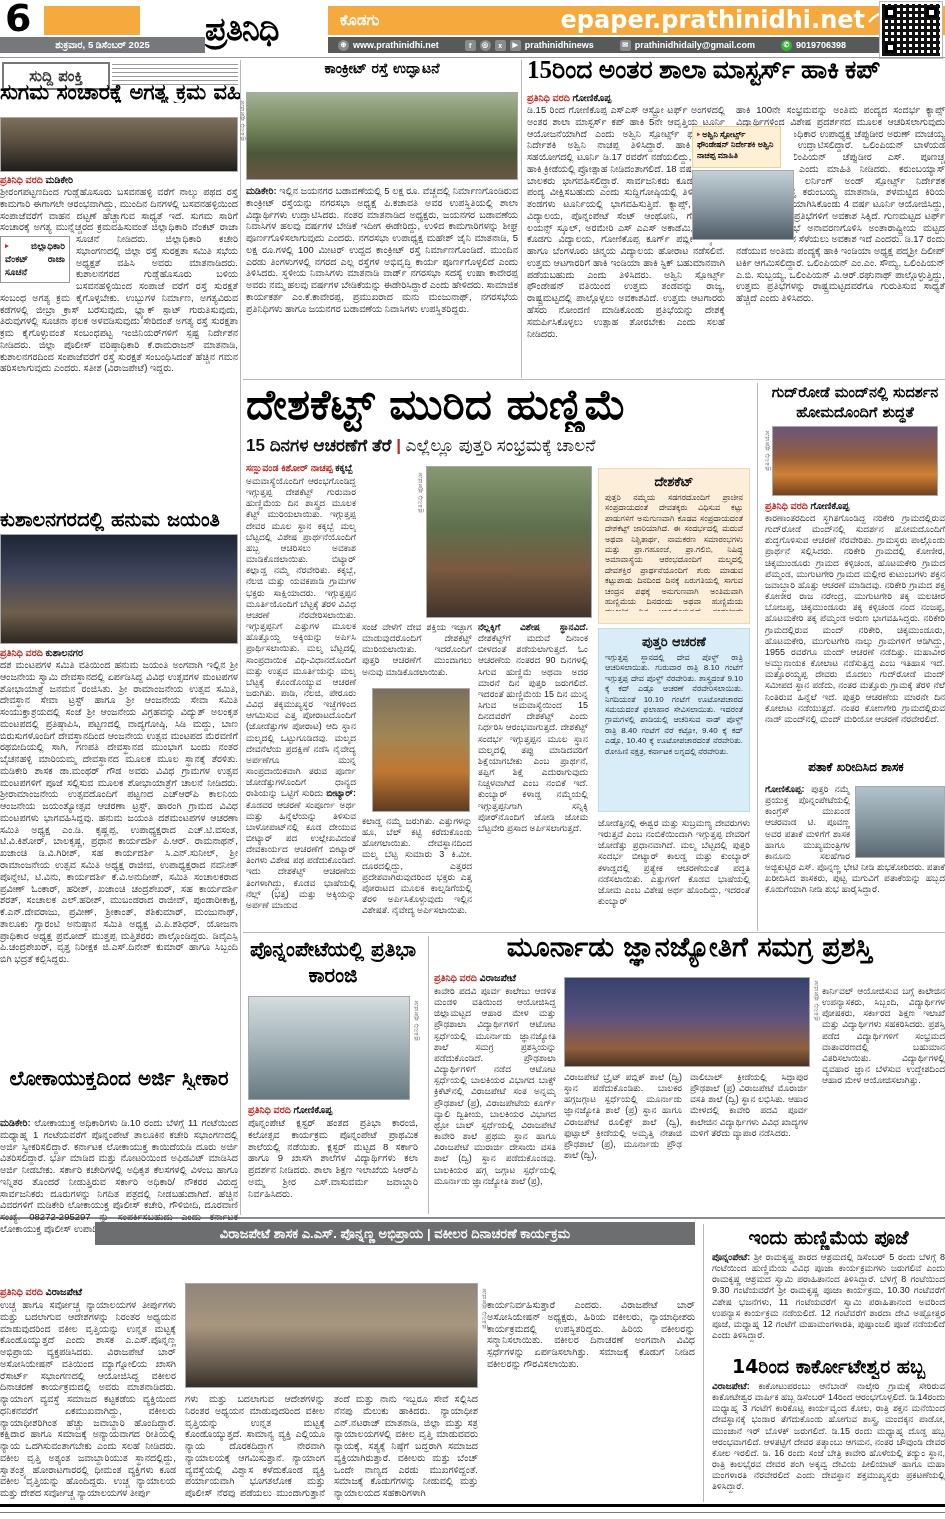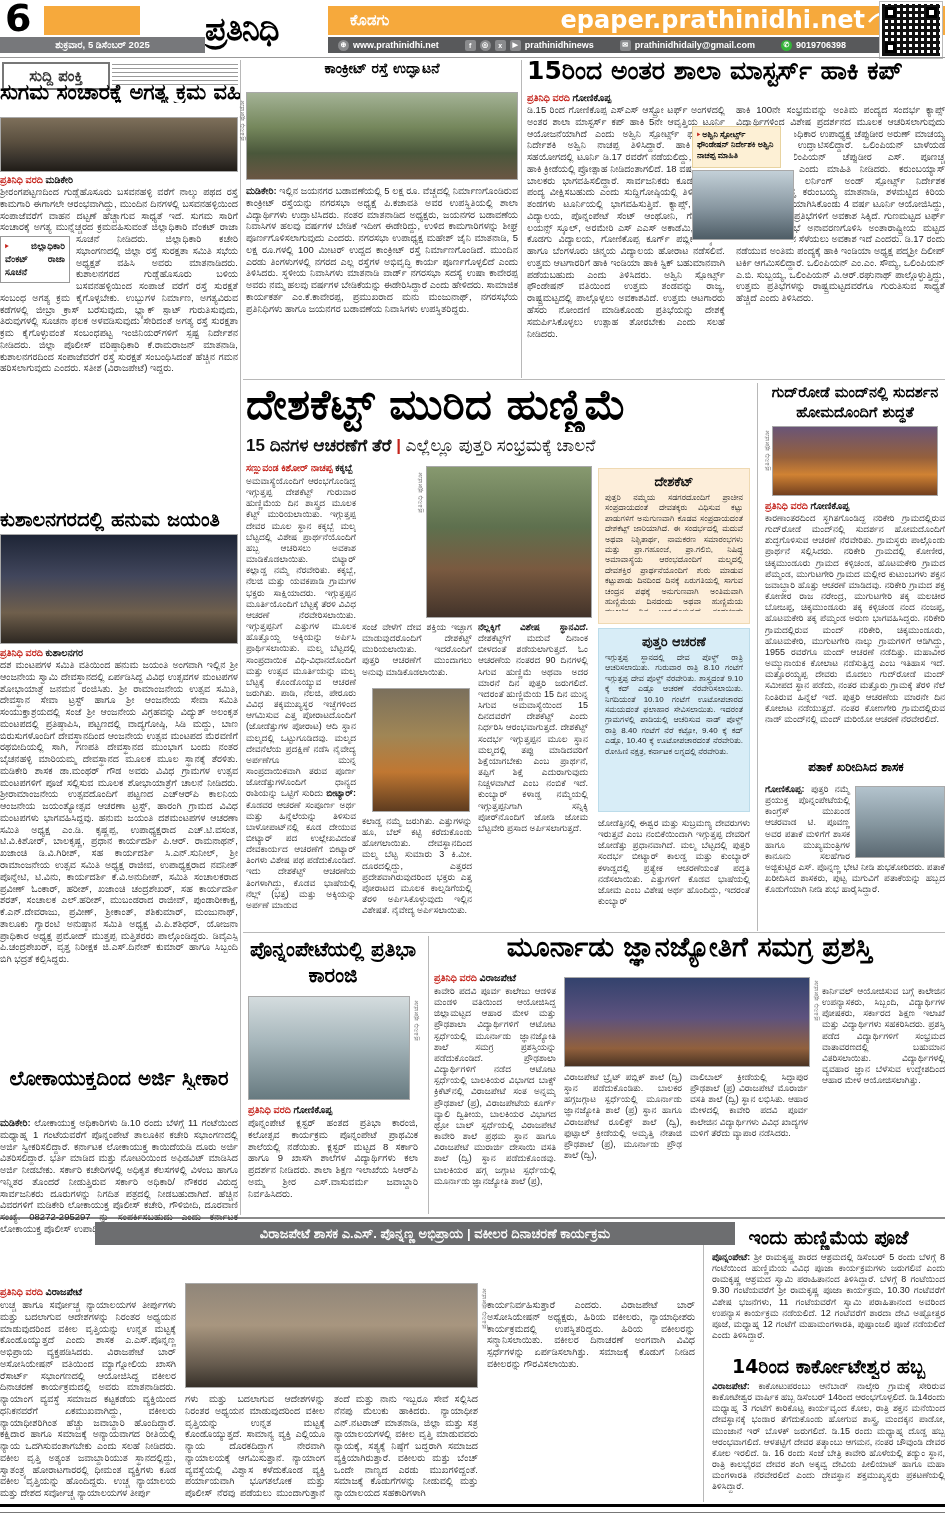--- a/index.html
+++ b/index.html
@@ -56,21 +56,21 @@
 <body>
 
 <div class="page">
 
   <div class="abs" style="left:0;top:0;width:945px;height:57px;">
     <div class="abs hl" style="left:5px;top:-4px;font-size:38px;">6</div>
     <div class="abs orange" style="left:44px;top:6px;width:96px;height:29px;"></div>
     <div class="abs" style="left:0;top:37px;width:205px;height:16px;background:#77787b;color:#fff;font-size:9.5px;font-weight:bold;text-align:center;line-height:16px;">ಶುಕ್ರವಾರ, 5 ಡಿಸೆಂಬರ್ 2025</div>
     <div class="abs hl" style="left:205px;top:4px;width:118px;height:50px;font-size:32px;line-height:50px;letter-spacing:-1px;">ಪ್ರತಿನಿಧಿ</div>
     <div class="abs orange" style="left:328px;top:6px;width:617px;height:29px;">
-      <span class="abs" style="left:12px;top:0;color:#fff;font-weight:bold;font-size:15px;line-height:29px;font-family:'DejaVu Sans',sans-serif;margin-left:10px;">ಕೊಡಗು</span>
+      <span class="abs" style="left:12px;top:0;color:#fff;font-weight:bold;font-size:15px;line-height:29px;font-family:'DejaVu Sans',sans-serif;">ಕೊಡಗು</span>
       <span class="abs" style="right:80px;top:0;color:#fff;font-weight:bold;font-size:24px;line-height:29px;font-family:'DejaVu Sans',sans-serif;margin-left:28px;">epaper.prathinidhi.net</span>
       <svg class="abs" style="right:52px;top:2px;" width="26" height="18">
         <path d="M2 14 Q 12 2 22 7" stroke="#fff" fill="none" stroke-width="2.5"></path>
         <path d="M17 3 L24 7 L18 12 Z" fill="#fff"></path>
       </svg>
     </div>
     <div class="abs darkbar" style="left:328px;top:37px;width:605px;height:16px;display:flex;align-items:center;gap:26px;padding:0 10px;box-sizing:border-box;">
       <span class="contact">
         <span class="mini-ic" style="border-radius:50%;">⊕</span>
         <span>www.prathinidhi.net</span>
@@ -140,21 +140,21 @@
     <b>ಮಡಿಕೇರಿ:</b> <span>ಲೋಕಾಯುಕ್ತ ಅಧಿಕಾರಿಗಳು ಡಿ.10 ರಂದು ಬೆಳಗ್ಗೆ 11 ಗಂಟೆಯಿಂದ ಮಧ್ಯಾಹ್ನ 1 ಗಂಟೆಯವರೆಗೆ ಪೊನ್ನಂಪೇಟೆ ತಾಲೂಕಿನ ಕಚೇರಿ ಸಭಾಂಗಣದಲ್ಲಿ ಅರ್ಜಿ ಸ್ವೀಕರಿಸಲಿದ್ದಾರೆ. ಕರ್ನಾಟಕ ಲೋಕಾಯುಕ್ತ ಕಾಯಿದೆಯಡಿ ದೂರು ಅರ್ಜಿ ವಿತರಿಸಲಿದ್ದಾರೆ. ಭರ್ತಿ ಮಾಡಿದ ಮತ್ತು ನೋಟರಿಯಿಂದ ಅಫಿಡವಿಟ್ ಮಾಡಿಸಿದ ಅರ್ಜಿ ನೀಡಬೇಕು. ಸರ್ಕಾರಿ ಕಚೇರಿಗಳಲ್ಲಿ ಅಧಿಕೃತ ಕೆಲಸಗಳಲ್ಲಿ ವಿಳಂಬ ಹಾಗೂ ಇನ್ನಿತರ ತೊಂದರೆ ನೀಡುತ್ತಿರುವ ಸರ್ಕಾರಿ ಅಧಿಕಾರಿ/ ನೌಕರರ ವಿರುದ್ಧ ಸಾರ್ವಜನಿಕರು ದೂರುಗಳನ್ನು ನಿಗದಿತ ಪತ್ರದಲ್ಲಿ ನೀಡಬಹುದಾಗಿದೆ. ಹೆಚ್ಚಿನ ವಿವರಗಳಿಗೆ ಮಡಿಕೇರಿ ಲೋಕಾಯುಕ್ತ ಪೊಲೀಸ್ ಕಚೇರಿ, ಗೌಳಿಬೀದಿ, ದೂರವಾಣಿ ಸಂಖ್ಯೆ. 08272-295297 ನ್ನು ಸಂಪರ್ಕಿಸಬಹುದು ಎಂದು ಕರ್ನಾಟಕ ಲೋಕಾಯುಕ್ತ ಪೊಲೀಸ್ ಉಪಾಧೀಕ್ಷಕರು ತಿಳಿಸಿದ್ದಾರೆ.</span>
   </div>
 
   <div class="abs hl ctr" style="left:246px;top:60px;width:272px;height:28px;font-size:14px;white-space:nowrap;">ಕಾಂಕ್ರೀಟ್ ರಸ್ತೆ ಉದ್ಘಾಟನೆ</div>
   <div class="photo ph-ribbon" style="left:246px;top:92px;width:272px;height:88px;"></div>
   <div class="vcred" style="left:238px;top:100px;">ಪ್ರತಿನಿಧಿ ಫೋಟೋ</div>
   <div class="abs body-txt" style="left:246px;top:185px;width:272px;height:190px;">
     <b>ಮಡಿಕೇರಿ:</b> <span>ಇಲ್ಲಿನ ಜಯನಗರ ಬಡಾವಣೆಯಲ್ಲಿ 5 ಲಕ್ಷ ರೂ. ವೆಚ್ಚದಲ್ಲಿ ನಿರ್ಮಾಣಗೊಂಡಿರುವ ಕಾಂಕ್ರೀಟ್ ರಸ್ತೆಯನ್ನು ನಗರಸಭಾ ಅಧ್ಯಕ್ಷೆ ಪಿ.ಕಜಾವತಿ ಅವರ ಉಪಸ್ಥಿತಿಯಲ್ಲಿ ಶಾಲಾ ವಿದ್ಯಾರ್ಥಿಗಳು ಉದ್ಘಾಟಿಸಿದರು. ನಂತರ ಮಾತನಾಡಿದ ಅಧ್ಯಕ್ಷರು, ಜಯನಗರ ಬಡಾವಣೆಯ ನಿವಾಸಿಗಳ ಹಲವು ವರ್ಷಗಳ ಬೇಡಿಕೆ ಇದೀಗ ಈಡೇರಿದ್ದು, ಉಳಿದ ಕಾಮಗಾರಿಗಳನ್ನು ಶೀಘ್ರ ಪೂರ್ಣಗೊಳಿಸಲಾಗುವುದು ಎಂದರು. ನಗರಸಭಾ ಉಪಾಧ್ಯಕ್ಷ ಮಹೇಶ್ ಜೈನಿ ಮಾತನಾಡಿ, 5 ಲಕ್ಷ ರೂ.ಗಳಲ್ಲಿ 100 ಮೀಟರ್ ಉದ್ದದ ಕಾಂಕ್ರೀಟ್ ರಸ್ತೆ ನಿರ್ಮಾಣಗೊಂಡಿದೆ. ಮುಂದಿನ ಎರಡು ತಿಂಗಳುಗಳಲ್ಲಿ ನಗರದ ಎಲ್ಲ ರಸ್ತೆಗಳ ಅಭಿವೃದ್ಧಿ ಕಾರ್ಯ ಪೂರ್ಣಗೊಳ್ಳಲಿದೆ ಎಂದು ತಿಳಿಸಿದರು. ಸ್ಥಳೀಯ ನಿವಾಸಿಗಳು ಮಾತನಾಡಿ ವಾರ್ಡ್ ನಗರಸಭಾ ಸದಸ್ಯೆ ಉಷಾ ಕಾವೇರಪ್ಪ ಅವರು ನಮ್ಮ ಹಲವು ವರ್ಷಗಳ ಬೇಡಿಕೆಯನ್ನು ಈಡೇರಿಸಿದ್ದಾರೆ ಎಂದು ಹೇಳಿದರು. ಸಾಮಾಜಿಕ ಕಾರ್ಯಕರ್ತ ಎಂ.ಕೆ.ಕಾವೇರಪ್ಪ, ಪ್ರಮುಖರಾದ ಮನು ಮಂಜುನಾಥ್, ನಗರಸಭೆಯ ಪ್ರತಿನಿಧಿಗಳು ಹಾಗೂ ಜಯನಗರ ಬಡಾವಣೆಯ ನಿವಾಸಿಗಳು ಉಪಸ್ಥಿತರಿದ್ದರು.</span>
   </div>
 
-  <div class="abs hl" style="left:527px;top:56px;width:418px;height:32px;font-size:25px;white-space:nowrap;">15ರಿಂದ ಅಂತರ ಶಾಲಾ ಮಾಸ್ಟರ್ಸ್ ಹಾಕಿ ಕಪ್</div>
+  <div class="abs hl" style="left:527px;top:56px;width:418px;height:32px;font-size:25px;white-space:nowrap;font-family:Liberation Serif, serif;">15ರಿಂದ ಅಂತರ ಶಾಲಾ ಮಾಸ್ಟರ್ಸ್ ಹಾಕಿ ಕಪ್</div>
   <div class="abs byline" style="left:527px;top:92px;width:200px;">
     <span class="red">ಪ್ರತಿನಿಧಿ ವರದಿ</span> <span>ಗೋಣಿಕೊಪ್ಪ</span>
   </div>
   <div class="abs body-txt" style="left:527px;top:104px;width:198px;height:272px;">ಡಿ.15 ರಿಂದ ಗೋಣಿಕೊಪ್ಪ ಎಸ್‌ಎಸ್ ಆಸ್ಟ್ರೋ ಟರ್ಫ್ ಅಂಗಳದಲ್ಲಿ ಅಂತರ ಶಾಲಾ ಮಾಸ್ಟರ್ಸ್ ಕಪ್ ಹಾಕಿ 5ನೇ ಆವೃತ್ತಿಯ ಟೂರ್ನಿ ಆಯೋಜನೆಯಾಗಿದೆ ಎಂದು ಅಶ್ವಿನಿ ಸ್ಪೋರ್ಟ್ಸ್ ಫೌಂಡೇಷನ್ ನಿರ್ದೇಶಕಿ ಅಶ್ವಿನಿ ನಾಚಪ್ಪ ತಿಳಿಸಿದ್ದಾರೆ. ಹಾಕಿ ಕೂರ್ಗ್ ಸಹಯೋಗದಲ್ಲಿ ಟೂರ್ನಿ ಡಿ.17 ರವರೆಗೆ ನಡೆಯಲಿದ್ದು, ಕಿರಿಯರಿಗೆ ಹಾಕಿ ಕ್ರೀಡೆಯಲ್ಲಿ ಪ್ರೋತ್ಸಾಹ ನೀಡಿದಂತಾಗಲಿದೆ. 18 ವರ್ಷದೊಳಗಿನ ಬಾಲಕರು ಭಾಗವಹಿಸಲಿದ್ದಾರೆ. ಸಾರ್ವಜನಿಕರು ಕೂಡ ಆಗಮಿಸಿ ಪಂದ್ಯ ವೀಕ್ಷಿಸಬಹುದು ಎಂದು ಸುದ್ದಿಗೋಷ್ಠಿಯಲ್ಲಿ ತಿಳಿಸಿದರು. 8 ತಂಡಗಳು ಟೂರ್ನಿಯಲ್ಲಿ ಭಾಗವಹಿಸುತ್ತಿವೆ. ಕ್ಯಾಪ್ಸ್, ಅಪ್ಪಚ್ಚವಿ ವಿದ್ಯಾಲಯ, ಪೊನ್ನಂಪೇಟೆ ಸೆಂಟ್ ಆಂಥೋನಿ, ಗೋಣಿಕೊಪ್ಪ ಲಯನ್ಸ್ ಸ್ಕೂಲ್, ಅರಮೇರಿ ಎಸ್ ಎಎಸ್ ಅಕಾಡೆಮಿ, ಮಡಿಕೇರಿ ಕೊಡಗು ವಿದ್ಯಾಲಯ, ಗೋಣಿಕೊಪ್ಪ ಕೂರ್ಗ್ ಪಬ್ಲಿಕ್ ಸ್ಕೂಲ್ ಹಾಗೂ ಬೆಂಗಳೂರು ಚಿನ್ಮಯ ವಿದ್ಯಾಲಯ ಹೋರಾಟ ನಡೆಸಲಿವೆ. ಉತ್ತಮ ಆಟಗಾರರಿಗೆ ಹಾಕಿ ಇಂಡಿಯಾ ಹಾಕಿ ಸ್ಟಿಕ್ ಬಹುಮಾನವಾಗಿ ಪಡೆಯಬಹುದು ಎಂದು ತಿಳಿಸಿದರು. ಅಶ್ವಿನಿ ಸ್ಪೋರ್ಟ್ಸ್ ಫೌಂಡೇಷನ್ ವತಿಯಿಂದ ಉತ್ತಮ ತಂಡವನ್ನು ರಾಜ್ಯ, ರಾಷ್ಟ್ರಮಟ್ಟದಲ್ಲಿ ಪಾಲ್ಗೊಳ್ಳಲು ಅವಕಾಶವಿದೆ. ಉತ್ತಮ ಆಟಗಾರರು ಹೆಸರು ನೋಂದಣಿ ಮಾಡಿಕೊಂಡು ಪ್ರತಿಭೆಯನ್ನು ದೇಶಕ್ಕೆ ಸಮರ್ಪಿಸಿಕೊಳ್ಳಲು ಉತ್ಸಾಹ ತೋರಬೇಕು ಎಂದು ಸಲಹೆ ನೀಡಿದರು.</div>
   <div class="abs body-txt" style="left:736px;top:104px;width:209px;height:272px;">ಹಾಕಿ 100ನೇ ಸಂಭ್ರಮವನ್ನು ಅಂತಿಮ ಪಂದ್ಯದ ಸಂದರ್ಭ ಕ್ಯಾಪ್ಸ್ ವಿದ್ಯಾರ್ಥಿಗಳಿಂದ ವಿಶೇಷ ಪ್ರದರ್ಶನದ ಮೂಲಕ ಆಚರಿಸಲಾಗುವುದು ಎಂದರು. ಕ್ರೀಡಾ ಪ್ರಾಧಿಕಾರ ಉಪಾಧ್ಯಕ್ಷ ಚೆಪ್ಪುಡೀರ ಅರುಣ್ ಮಾಚಯ್ಯ ಪಂದ್ಯಾವಳಿಯನ್ನು ಉದ್ಘಾಟಿಸಲಿದ್ದಾರೆ. ಒಲಿಂಪಿಯನ್ ಬಾಳೆಯಡ ಸುಬ್ರಮಣಿ, ಒಲಿಂಪಿಯನ್ ಚೆಪ್ಪುಡೀರ ಎಸ್. ಪೂಣಚ್ಚ ಭಾಗವಹಿಸಲಿದ್ದಾರೆ ಎಂದು ಮಾಹಿತಿ ನೀಡಿದರು. ಕರುಂಬಯ್ಯಾಸ್ ಅಕಾಡೆಮಿ ಫಾರ್ ಲರ್ನಿಂಗ್ ಅಂಡ್ ಸ್ಪೋರ್ಟ್ಸ್ ನಿರ್ದೇಶಕ ಮನೆಯಪಂಡ ದತ್ತ ಕರುಂಬಯ್ಯ ಮಾತನಾಡಿ, ಶಳಮಟ್ಟಿದ ಕಿರಿಯ ಆಟಗಾರರನ್ನು ಗುರಿಯಾಗಿಸಿಕೊಂಡು 4 ವರ್ಷ ಟೂರ್ನಿ ಆಯೋಜಿಸಿದ್ದು, ಇದರಿಂದ ಸಾಕಷ್ಟು ಪ್ರತಿಭೆಗಳಿಗೆ ಅವಕಾಶ ಸಿಕ್ಕಿದೆ. ಗುಣಮಟ್ಟದ ಟರ್ಫ್ ಮೈದಾನದಲ್ಲಿ ಪ್ರತಿಭೆ ಅನಾವರಣಗೊಳಿಸಿ ಅಂತಾರಾಷ್ಟ್ರೀಯ ಮಟ್ಟದ ಹಾಕಿ ಕಲಿಗಳ ಗಮನ ಸೆಳೆಯಲು ಅವಕಾಶ ಇದೆ ಎಂದರು. ಡಿ.17 ರಂದು ನಡೆಯುವ ಅಂತಿಮ ಪಂದ್ಯಕ್ಕೆ ಹಾಕಿ ಇಂಡಿಯಾ ಅಧ್ಯಕ್ಷ ಪದ್ಮಶ್ರೀ ದಿಲೀಪ್ ಟರ್ಕಿ ಆಗಮಿಸಲಿದ್ದಾರೆ. ಒಲಿಂಪಿಯನ್ ಎಂ.ಎಂ. ಸೌಮ್ಯ, ಒಲಿಂಪಿಯನ್ ಎ.ಬಿ. ಸುಬ್ಬಯ್ಯ, ಒಲಿಂಪಿಯನ್ ವಿ.ಆರ್.ರಘುನಾಥ್ ಪಾಲ್ಗೊಳ್ಳುತ್ತಿದ್ದು, ಉತ್ತಮ ಪ್ರತಿಭೆಗಳನ್ನು ರಾಷ್ಟ್ರಮಟ್ಟದವರೆಗೂ ಗುರುತಿಸುವ ಸಾಧ್ಯತೆ ಹೆಚ್ಚಿದೆ ಎಂದು ತಿಳಿಸಿದರು.</div>
   <div class="inset" style="left:692px;top:126px;width:102px;height:116px;">
     <div class="inset-cap" style="width:89px;height:42px;overflow:hidden;">
       <span class="red">▸ </span><span>ಅಶ್ವಿನಿ ಸ್ಪೋರ್ಟ್ಸ್ ಫೌಂಡೇಷನ್ ನಿರ್ದೇಶಕಿ ಅಶ್ವಿನಿ ನಾಚಪ್ಪ ಮಾಹಿತಿ</span>
     </div>
     <div class="photo ph-office" style="left:0;top:44px;width:102px;height:70px;position:absolute;"></div>
@@ -219,21 +219,21 @@
   <div class="abs byline" style="left:434px;top:972px;width:200px;">
     <span class="red">ಪ್ರತಿನಿಧಿ ವರದಿ</span> <span>ವಿರಾಜಪೇಟೆ</span>
   </div>
   <div class="abs body-txt" style="left:434px;top:986px;width:122px;height:226px;font-size:9px;">ಕಾವೇರಿ ಪದವಿ ಪೂರ್ವ ಕಾಲೇಜು ಆಡಳಿತ ಮಂಡಳಿ ವತಿಯಿಂದ ಆಯೋಜಿಸಿದ್ದ ಜಿಲ್ಲಾಮಟ್ಟದ ಆಹಾರ ಮೇಳ ಮತ್ತು ಪ್ರೌಢಶಾಲಾ ವಿದ್ಯಾರ್ಥಿಗಳಿಗೆ ಆಟೋಟ ಸ್ಪರ್ಧೆಯಲ್ಲಿ ಮೂರ್ನಾಡು ಜ್ಞಾನಜ್ಯೋತಿ ಶಾಲೆ ಸಮಗ್ರ ಪ್ರಶಸ್ತಿಯನ್ನು ಪಡೆದುಕೊಂಡಿದೆ. ಪ್ರೌಢಶಾಲಾ ವಿದ್ಯಾರ್ಥಿಗಳಿಗೆ ನಡೆದ ಆಟೋಟ ಸ್ಪರ್ಧೆಯಲ್ಲಿ ಬಾಲಕಿಯರ ವಿಭಾಗದ ಬಾಕ್ಸ್ ಕ್ರಿಕೆಟ್‌ನಲ್ಲಿ ವಿರಾಜಪೇಟೆ ಸಂತ ಅನ್ನಮ್ಮ ಪ್ರೌಢಶಾಲೆ (ಪ್ರ), ವಿರಾಜಪೇಟೆಯ ಕೂರ್ಗ್ ವ್ಯಾಲಿ ದ್ವಿತೀಯ, ಬಾಲಕಿಯರ ವಿಭಾಗದ ಥ್ರೋ ಬಾಲ್ ಸ್ಪರ್ಧೆಯಲ್ಲಿ ವಿರಾಜಪೇಟೆ ಕಾವೇರಿ ಶಾಲೆ ಪ್ರಥಮ ಸ್ಥಾನ ಹಾಗೂ ವಿರಾಜಪೇಟೆ ಮುರಾರ್ಜಿ ದೇಸಾಯಿ ವಸತಿ ಶಾಲೆ (ದ್ವಿ) ಸ್ಥಾನ ಪಡೆದುಕೊಂಡವು. ಬಾಲಕಿಯರ ಹಗ್ಗ ಜಗ್ಗಾಟ ಸ್ಪರ್ಧೆಯಲ್ಲಿ ಮೂರ್ನಾಡು ಜ್ಞಾನಜ್ಯೋತಿ ಶಾಲೆ (ಪ್ರ),</div>
   <div class="photo ph-trophy" style="left:564px;top:977px;width:246px;height:90px;"></div>
   <div class="vcred" style="left:812px;top:980px;">ಪ್ರತಿನಿಧಿ ಫೋಟೋ</div>
   <div class="abs body-txt" style="left:564px;top:1072px;width:118px;height:140px;font-size:9px;">ವಿರಾಜಪೇಟೆ ಬ್ರೈಟ್ ಪಬ್ಲಿಕ್ ಶಾಲೆ (ದ್ವಿ) ಸ್ಥಾನ ಪಡೆದುಕೊಂಡಿತು. ಬಾಲಕರ ಹಗ್ಗಜಗ್ಗಾಟ ಸ್ಪರ್ಧೆಯಲ್ಲಿ ಮೂರ್ನಾಡು ಜ್ಞಾನಜ್ಯೋತಿ ಶಾಲೆ (ಪ್ರ) ಸ್ಥಾನ ಹಾಗೂ ವಿರಾಜಪೇಟೆ ರೂಲಿಕ್ಸ್ ಶಾಲೆ (ದ್ವಿ), ಫುಟ್ಸಾಲ್ ಕ್ರೀಡೆಯಲ್ಲಿ ಅಮೃತ್ತಿ ನೇತಾಜಿ ಪ್ರೌಢಶಾಲೆ (ಪ್ರ), ಮೂರ್ನಾಡು ಪ್ರೌಢ ಶಾಲೆ (ದ್ವಿ),</div>
   <div class="abs body-txt" style="left:690px;top:1072px;width:118px;height:140px;font-size:9px;">ವಾಲಿಬಾಲ್ ಕ್ರೀಡೆಯಲ್ಲಿ ಸಿದ್ಧಾಪುರ ಪ್ರೌಢಶಾಲೆ (ಪ್ರ) ವಿರಾಜಪೇಟೆ ಮೊರಾರ್ಜಿ ವಸತಿ ಶಾಲೆ (ದ್ವಿ) ಸ್ಥಾನ ಲಭಿಸಿತು. ಆಹಾರ ಮೇಳದಲ್ಲಿ ಕಾವೇರಿ ಪದವಿ ಪೂರ್ವ ಕಾಲೇಜಿನ ವಿದ್ಯಾರ್ಥಿಗಳು ವಿವಿಧ ಖಾದ್ಯಗಳ ಮಳಿಗೆ ತೆರೆದು ವ್ಯಾಪಾರ ನಡೆಸಿದರು.</div>
   <div class="abs body-txt" style="left:822px;top:986px;width:123px;height:226px;font-size:9px;">ಕಾರ್ನಿವಲ್ ಆಯೋಜಿಸುವ ಬಗ್ಗೆ ಕಾಲೇಜಿನ ಉಪನ್ಯಾಸಕರು, ಸಿಬ್ಬಂದಿ, ವಿದ್ಯಾರ್ಥಿಗಳ ಪೋಷಕರು, ಸರ್ಕಾರದ ಶಿಕ್ಷಣ ಇಲಾಖೆ ಮತ್ತು ವಿದ್ಯಾರ್ಥಿಗಳು ಸಹಕರಿಸಿದರು. ಪ್ರಶಸ್ತಿ ಪಡೆದ ವಿದ್ಯಾರ್ಥಿಗಳಿಗೆ ಸಂಭ್ರಮದ ವಾತಾವರಣದಲ್ಲಿ ಬಹುಮಾನ ವಿತರಿಸಲಾಯಿತು. ವಿದ್ಯಾರ್ಥಿಗಳಲ್ಲಿ ವ್ಯವಹಾರ ಜ್ಞಾನ ಬೆಳೆಸುವ ಉದ್ದೇಶದಿಂದ ಆಹಾರ ಮೇಳ ಆಯೋಜಿಸಲಾಗಿತ್ತು.</div>
 
-  <div class="kicker" style="left:95px;top:1222px;width:600px;height:23px;padding-left:40px;">ವಿರಾಜಪೇಟೆ ಶಾಸಕ ಎ.ಎಸ್. ಪೊನ್ನಣ್ಣ ಅಭಿಪ್ರಾಯ | ವಕೀಲರ ದಿನಾಚರಣೆ ಕಾರ್ಯಕ್ರಮ</div>
+  <div class="kicker" style="left:95px;top:1222px;width:600px;height:23px;">ವಿರಾಜಪೇಟೆ ಶಾಸಕ ಎ.ಎಸ್. ಪೊನ್ನಣ್ಣ ಅಭಿಪ್ರಾಯ | ವಕೀಲರ ದಿನಾಚರಣೆ ಕಾರ್ಯಕ್ರಮ</div>
   <div class="abs byline" style="left:0;top:1286px;width:180px;">
     <span class="red">ಪ್ರತಿನಿಧಿ ವರದಿ</span> <span>ವಿರಾಜಪೇಟೆ</span>
   </div>
   <div class="photo ph-lawyers" style="left:185px;top:1283px;width:293px;height:105px;"></div>
   <div class="vcred" style="left:480px;top:1288px;">ಪ್ರತಿನಿಧಿ ಫೋಟೋ</div>
   <div class="abs body-txt" style="left:0;top:1299px;width:176px;height:202px;">ಉಚ್ಚ ಹಾಗೂ ಸರ್ವೋಚ್ಚ ನ್ಯಾಯಾಲಯಗಳ ತೀರ್ಪುಗಳು ಮತ್ತು ಬದಲಾಗುವ ಆದೇಶಗಳನ್ನು ನಿರಂತರ ಅಧ್ಯಯನ ಮಾಡುವುದರಿಂದ ವಕೀಲ ವೃತ್ತಿಯನ್ನು ಉನ್ನತ ಮಟ್ಟಕ್ಕೆ ಕೊಂಡೊಯ್ಯುತ್ತದೆ ಎಂದು ಶಾಸಕ ಎ.ಎಸ್.ಪೊನ್ನಣ್ಣ ಅಭಿಪ್ರಾಯ ವ್ಯಕ್ತಪಡಿಸಿದರು. ವಿರಾಜಪೇಟೆ ಬಾರ್ ಅಸೋಸಿಯೇಷನ್ ವತಿಯಿಂದ ಮ್ಯಾಗ್ನೋಲಿಯ ಖಾಸಗಿ ರೆಸಾರ್ಟ್ ಸಭಾಂಗಣದಲ್ಲಿ ಆಯೋಜಿಸಿದ್ದ ವಕೀಲರ ದಿನಾಚರಣೆ ಕಾರ್ಯಕ್ರಮದಲ್ಲಿ ಅವರು ಮಾತನಾಡಿದರು. ನ್ಯಾಯಾಂಗ ವ್ಯವಸ್ಥೆ ಸಮಾಜದ ಕಟ್ಟಕಡೆಯ ವ್ಯಕ್ತಿಯಿಂದ ಧನಿಕನವರೆಗೆ ಏಕಮುಖವಾಗಿದ್ದು, ವಕೀಲರು ನ್ಯಾಯಾಧೀಶರಿಗಿಂತ ಹೆಚ್ಚು ಜವಾಬ್ದಾರಿ ಹೊಂದಿದ್ದಾರೆ. ಕಕ್ಷಿದಾರ ಹಾಗೂ ಸಮಾಜಕ್ಕೆ ಅನ್ಯಾಯವಾಗದ ರೀತಿಯಲ್ಲಿ ನ್ಯಾಯ ಒದಗಿಸುವಂತಾಗಬೇಕು ಎಂದು ಸಲಹೆ ನೀಡಿದರು. ವಕೀಲ ವೃತ್ತಿ ಅತ್ಯಂತ ಜವಾಬ್ದಾರಿಯುತ ಸ್ಥಾನದಲ್ಲಿದ್ದು, ಸ್ವಾತಂತ್ರ್ಯ ಹೋರಾಟಗಾರರಲ್ಲಿ ಧೀಮಂತ ವ್ಯಕ್ತಿಗಳು ಕೂಡ ವಕೀಲ ವೃತ್ತಿಯನ್ನು ಹೊಂದಿದ್ದರು. ಉಚ್ಚ ನ್ಯಾಯಾಲಯ ಮತ್ತು ದೇಶದ ಸರ್ವೋಚ್ಚ ನ್ಯಾಯಾಲಯಗಳ ತೀರ್ಪು</div>
   <div class="abs body-txt" style="left:185px;top:1393px;width:140px;height:108px;">ಗಳು ಮತ್ತು ಬದಲಾಗುವ ಆದೇಶಗಳನ್ನು ನಿರಂತರ ಅಧ್ಯಯನ ಮಾಡುವುದರಿಂದ ವಕೀಲ ವೃತ್ತಿಯನ್ನು ಉನ್ನತ ಮಟ್ಟಕ್ಕೆ ಕೊಂಡೊಯ್ಯುತ್ತದೆ. ಸಾಮಾನ್ಯ ವ್ಯಕ್ತಿ ಎಲ್ಲಿಯೂ ನ್ಯಾಯ ದೊರಕದಿದ್ದಾಗ ನೇರವಾಗಿ ನ್ಯಾಯಾಲಯಕ್ಕೆ ಆಗಮಿಸುತ್ತಾನೆ. ನ್ಯಾಯಾಂಗ ವ್ಯವಸ್ಥೆಯಲ್ಲಿ ವಿಶ್ವಾಸ ಕಳೆದುಕೊಂಡ ವ್ಯಕ್ತಿ ಪರ್ಯಾಯವಾಗಿ ಭೂಗತಲೋಕ ಮತ್ತು ಪೊಲೀಸ್ ನೆರವು ಪಡೆಯಲು ಮುಂದಾಗುತ್ತಾನೆ ಎಂದರು. ವಿರಾಜಪೇಟೆ ಬಾರ್ ಕೌನ್ಸಿಲ್ ತುಂಬ ಹಳೆಯದಾದ ಬಾರ್ ಕೌನ್ಸಿಲ್ ಆಗಿದ್ದು, ಇದೇ ಬಾರ್ ಕೌನ್ಸಿಲ್‌ನಲ್ಲಿ ನನ್ನ</div>
   <div class="abs body-txt" style="left:334px;top:1393px;width:144px;height:108px;">ತಂದೆ ಮತ್ತು ನಾನು ಇಬ್ಬರೂ ಸೇವೆ ಸಲ್ಲಿಸಿದ ನೆನಪು ಮೆಲುಕು ಹಾಕಿದರು. ನ್ಯಾಯಾಧೀಶ ಎನ್.ನಟರಾಜ್ ಮಾತನಾಡಿ, ಜಿಲ್ಲಾ ಮತ್ತು ಸತ್ರ ನ್ಯಾಯಾಲಯಗಳಲ್ಲಿ ವಕೀಲ ವೃತ್ತಿ ಮಾಡುವವರು ನ್ಯಾಯಕ್ಕೆ, ಸತ್ಯಕ್ಕೆ ನಿಷ್ಠೆಗೆ ಬದ್ಧರಾಗಿ ಸಮಾಜದ ವ್ಯಕ್ತಿಯಾಗಿರುತ್ತಾರೆ. ವಕೀಲರು ಮತ್ತು ಬೆಂಚ್ ಒಂದೇ ನಾಣ್ಯದ ಎರಡು ಮುಖಗಳಿದ್ದಂತೆ. ಸಮಾಜಕ್ಕೆ ಕೊಡುಗೆಗಳನ್ನು ನೀಡುವಲ್ಲಿ ಮತ್ತು ನ್ಯಾಯಾಲಯದ ಸಹಕಾರಿಗಳಾಗಿ</div>
   <div class="abs body-txt" style="left:487px;top:1299px;width:208px;height:202px;">ಕಾರ್ಯನಿರ್ವಹಿಸುತ್ತಾರೆ ಎಂದರು. ವಿರಾಜಪೇಟೆ ಬಾರ್ ಅಸೋಸಿಯೇಷನ್ ಅಧ್ಯಕ್ಷರು, ಹಿರಿಯ ವಕೀಲರು, ನ್ಯಾಯಾಧೀಶರು ಕಾರ್ಯಕ್ರಮದಲ್ಲಿ ಉಪಸ್ಥಿತರಿದ್ದರು. ಹಿರಿಯ ವಕೀಲರನ್ನು ಸನ್ಮಾನಿಸಲಾಯಿತು. ವಕೀಲರ ದಿನಾಚರಣೆ ಅಂಗವಾಗಿ ವಿವಿಧ ಸ್ಪರ್ಧೆಗಳನ್ನು ಏರ್ಪಡಿಸಲಾಗಿತ್ತು. ಸಮಾಜಕ್ಕೆ ಕೊಡುಗೆ ನೀಡಿದ ವಕೀಲರನ್ನು ಗೌರವಿಸಲಾಯಿತು.</div>
 

